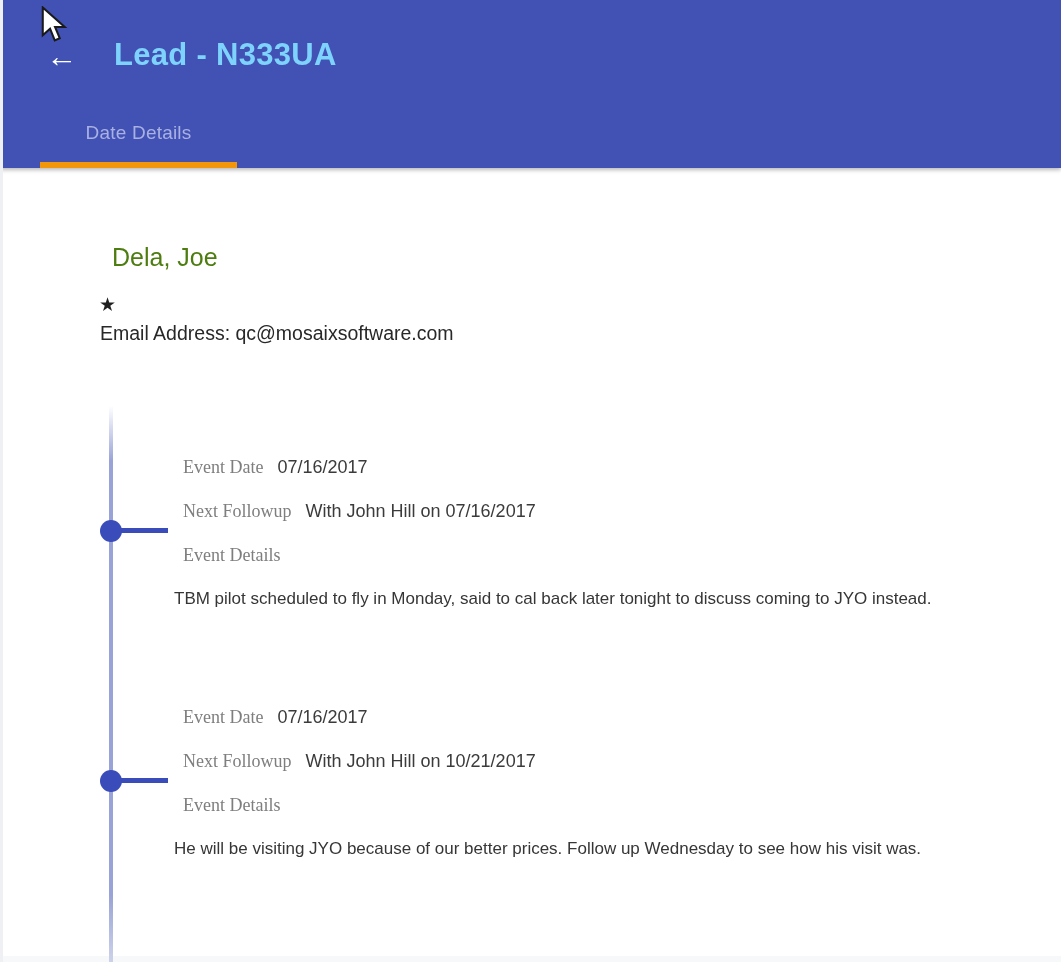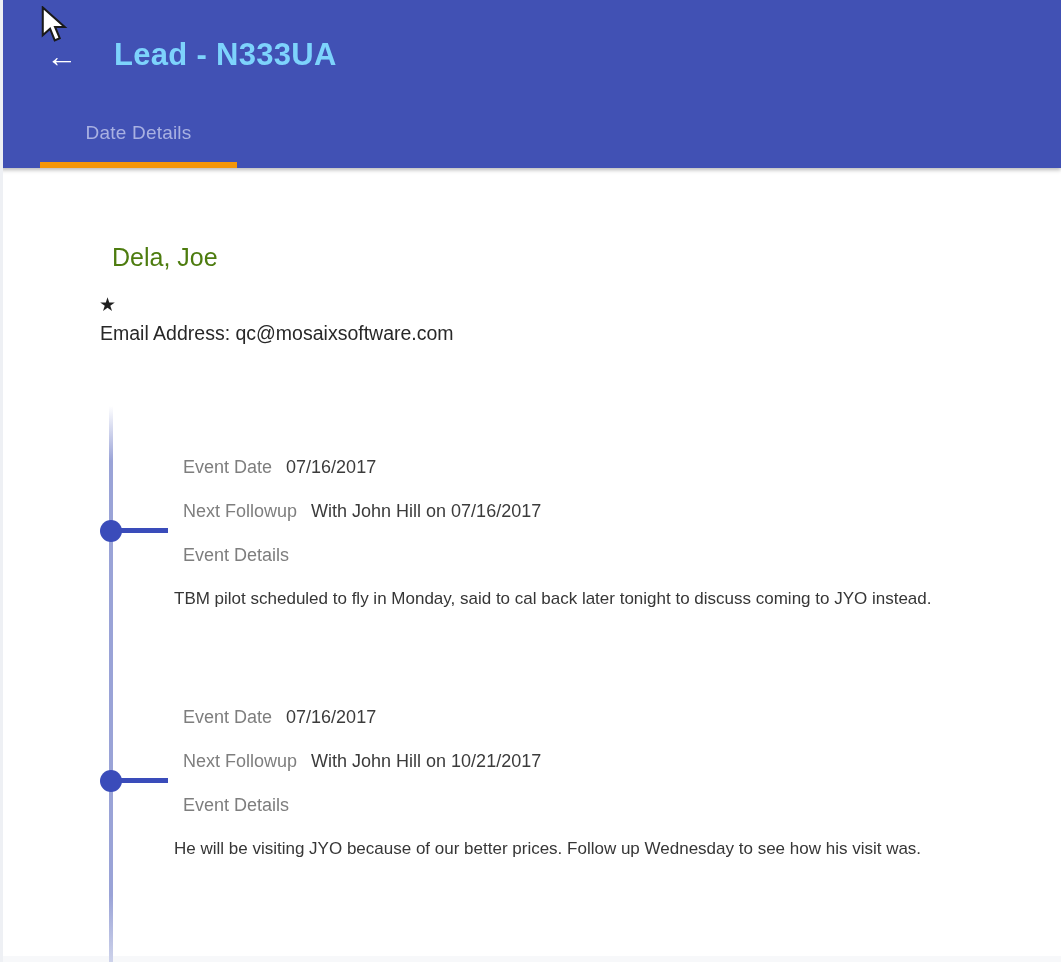--- a/index.html
+++ b/index.html
@@ -111,21 +111,21 @@
 
   .event{
     position:absolute;left:183px;z-index:2;
   }
   .event-1{top:455px;}
   .event-2{top:705px;}
   .event .row{
     height:24px;line-height:24px;margin-bottom:20px;
     font-size:18px;white-space:nowrap;
   }
-  .event .lbl{color:var(--label_gray);margin-right:14px;}
+  .event .lbl{color:var(--label_gray);margin-right:14px;font-family:Liberation Serif, serif;}
   .event .val{color:#3b3b3b;margin-top:32px;}
   .event .detail{
     margin-left:-9px;
     font-size:17px;line-height:24px;color:#363636;white-space:nowrap;
   }
 </style>
 </head>
 <body>
 
 <div class="window-edge-left"></div>

